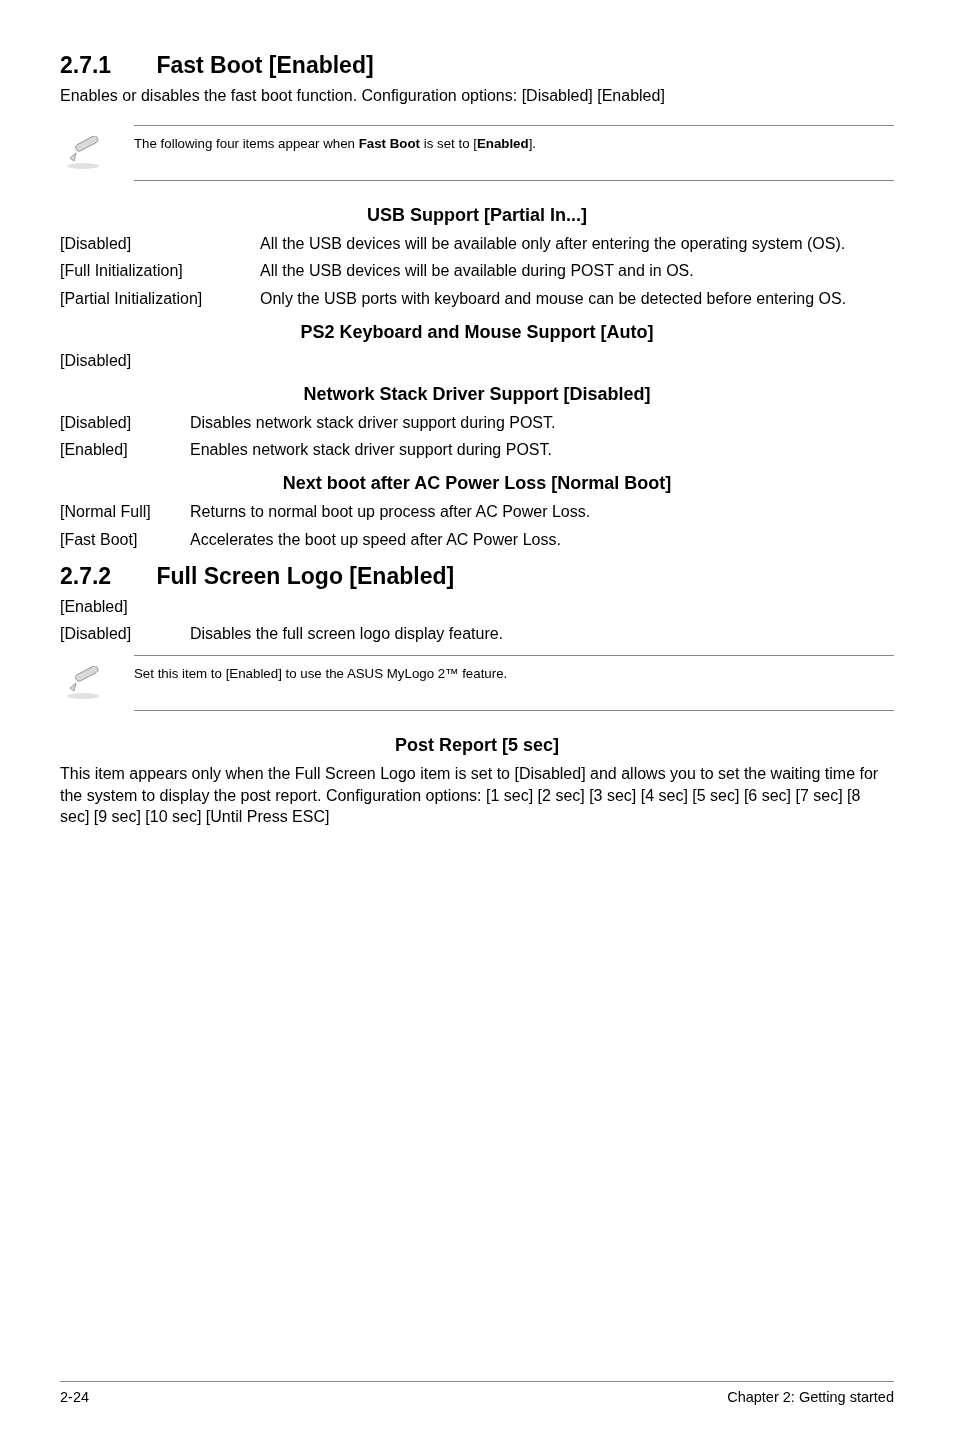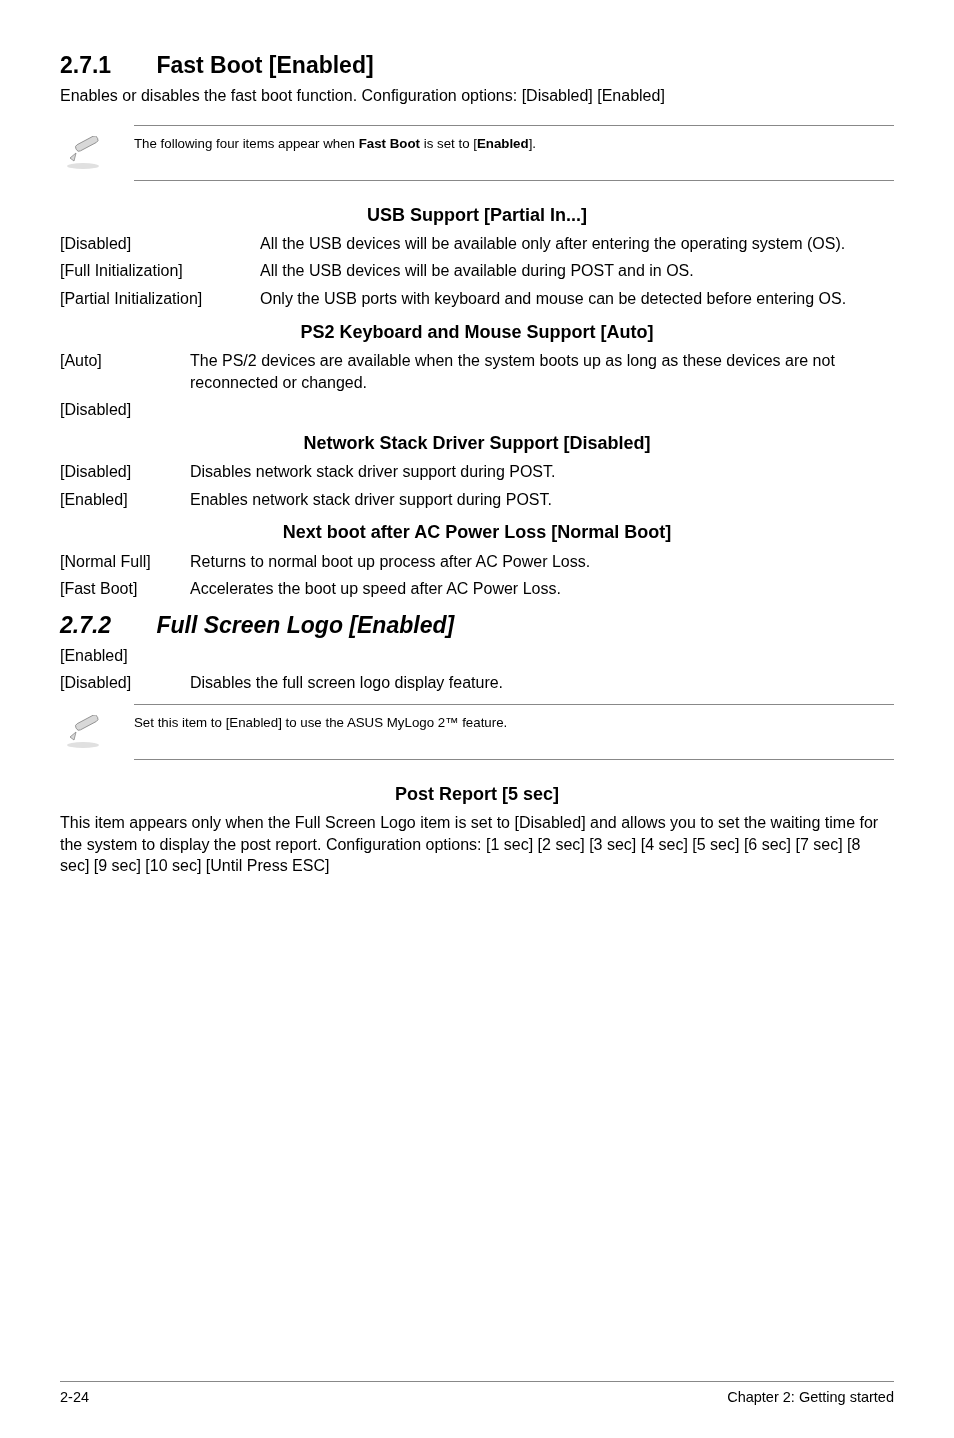--- a/index.html
+++ b/index.html
@@ -99,24 +99,20 @@
   </div>
   <div class="def-row w160">
     <div class="term">[Partial Initialization]</div>
     <div class="desc">Only the USB ports with keyboard and mouse can be detected before entering OS.</div>
   </div>
 </div>
 
 <h3 class="sub">PS2 Keyboard and Mouse Support [Auto]</h3>
 <div class="block">
   <div class="def-row w120">
-    <div class="term">[Auto]</div>
-    <div class="desc">The PS/2 devices are available when the system boots up as long as these devices are not reconnected or changed.</div>
-  </div>
-  <div class="def-row w120">
     <div class="term">[Disabled]</div>
   </div>
 </div>
 
 <h3 class="sub">Network Stack Driver Support [Disabled]</h3>
 <div class="block">
   <div class="def-row w120">
     <div class="term">[Disabled]</div>
     <div class="desc">Disables network stack driver support during POST.</div>
   </div>
@@ -131,21 +127,21 @@
   <div class="def-row w120">
     <div class="term">[Normal Full]</div>
     <div class="desc">Returns to normal boot up process after AC Power Loss.</div>
   </div>
   <div class="def-row w120">
     <div class="term">[Fast Boot]</div>
     <div class="desc">Accelerates the boot up speed after AC Power Loss.</div>
   </div>
 </div>
 
-<h2 class="section-num" style="margin-top:8px;font-style:italic;">
+<h2 class="section-num" style="margin-top:8px;">
   <span class="num">2.7.2</span>
   <span>Full Screen Logo [Enabled]</span>
 </h2>
 <div class="block">
   <div class="def-row w120">
     <div class="term">[Enabled]</div>
   </div>
   <div class="def-row w120">
     <div class="term">[Disabled]</div>
     <div class="desc">Disables the full screen logo display feature.</div>

